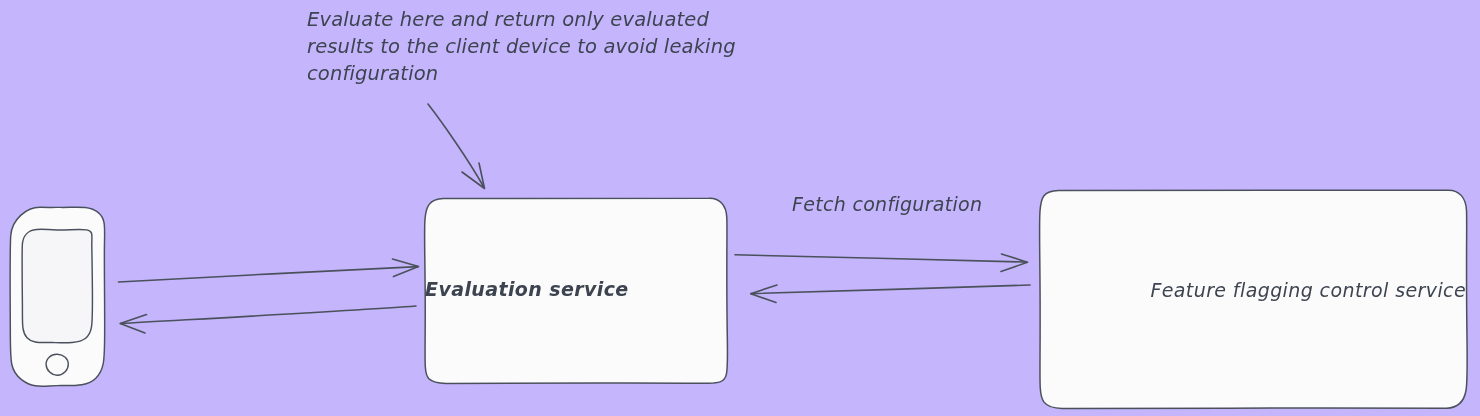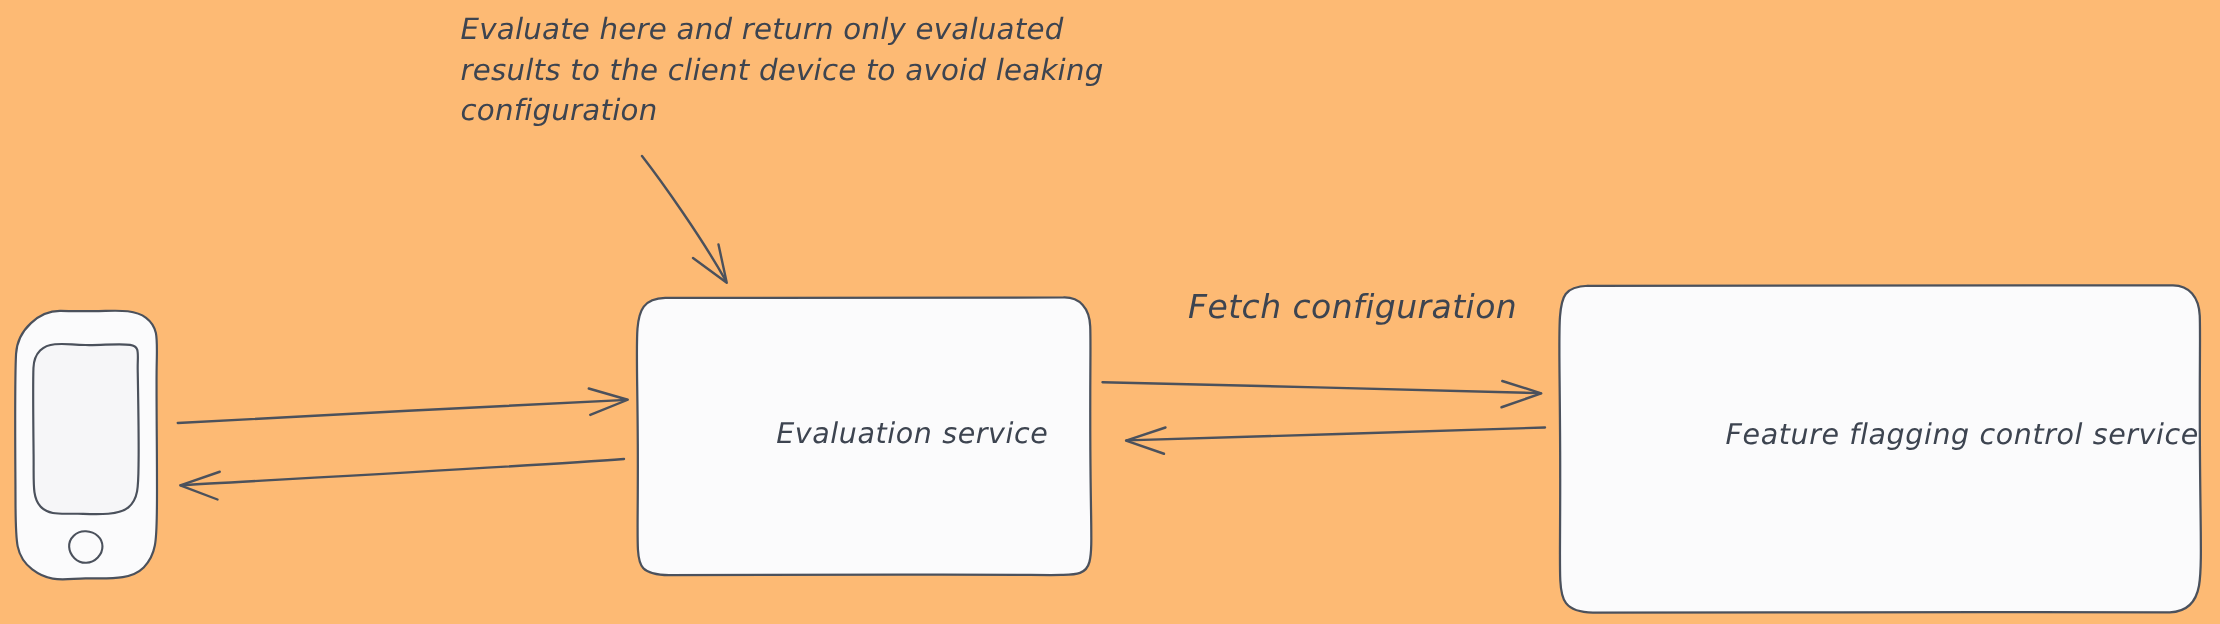--- a/index.html
+++ b/index.html
@@ -11,21 +11,21 @@
     width: 1480px;
     height: 416px;
     background: #f4f4f6;
     font-family: "DejaVu Sans", sans-serif;
     overflow: hidden;
   }
   #canvas {
     position: relative;
     width: 1480px;
     height: 416px;
-    background: #fdba74;
+    background: #c4b5fd;
   }
   #sketch-layer {
     position: absolute;
     left: 0;
     top: 0;
     width: 1480px;
     height: 416px;
   }
   .hand {
     font-family: "DejaVu Sans", sans-serif;
@@ -51,32 +51,33 @@
   }
   .node-label {
     font-size: 19px;
     font-style: italic;
     letter-spacing: 0.4px;
   }
   #label-evaluation {
     left: 425px;
     top: 278px;
     width: 274px;
-    text-align: right;
+    text-align: left;
+    font-weight: bold;
   }
   #label-control {
     left: 1040px;
     top: 279px;
     width: 426px;
     text-align: right;
   }
   #label-fetch {
     left: 792px;
     top: 193px;
-    font-size: 22px;
+    font-size: 19px;
     font-style: italic;
     letter-spacing: 0.3px;
   }
 </style>
 </head>
 <body>
 
 <div id="canvas">
 
   <svg id="sketch-layer" viewBox="0 0 1480 416" xmlns="http://www.w3.org/2000/svg">

